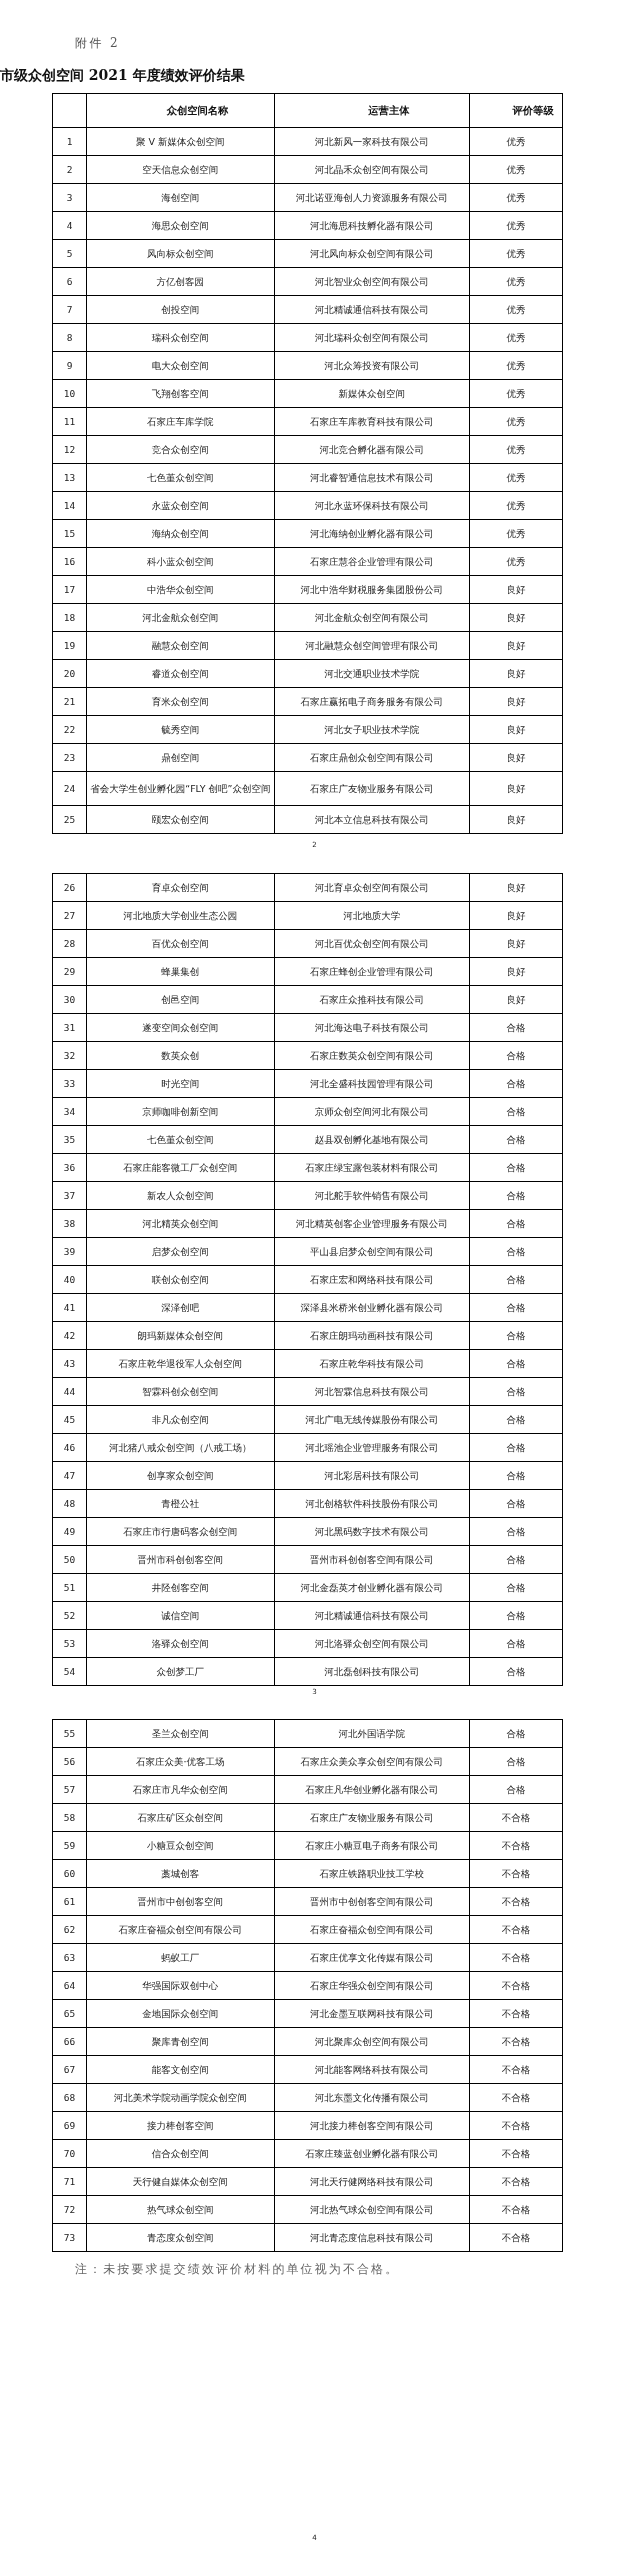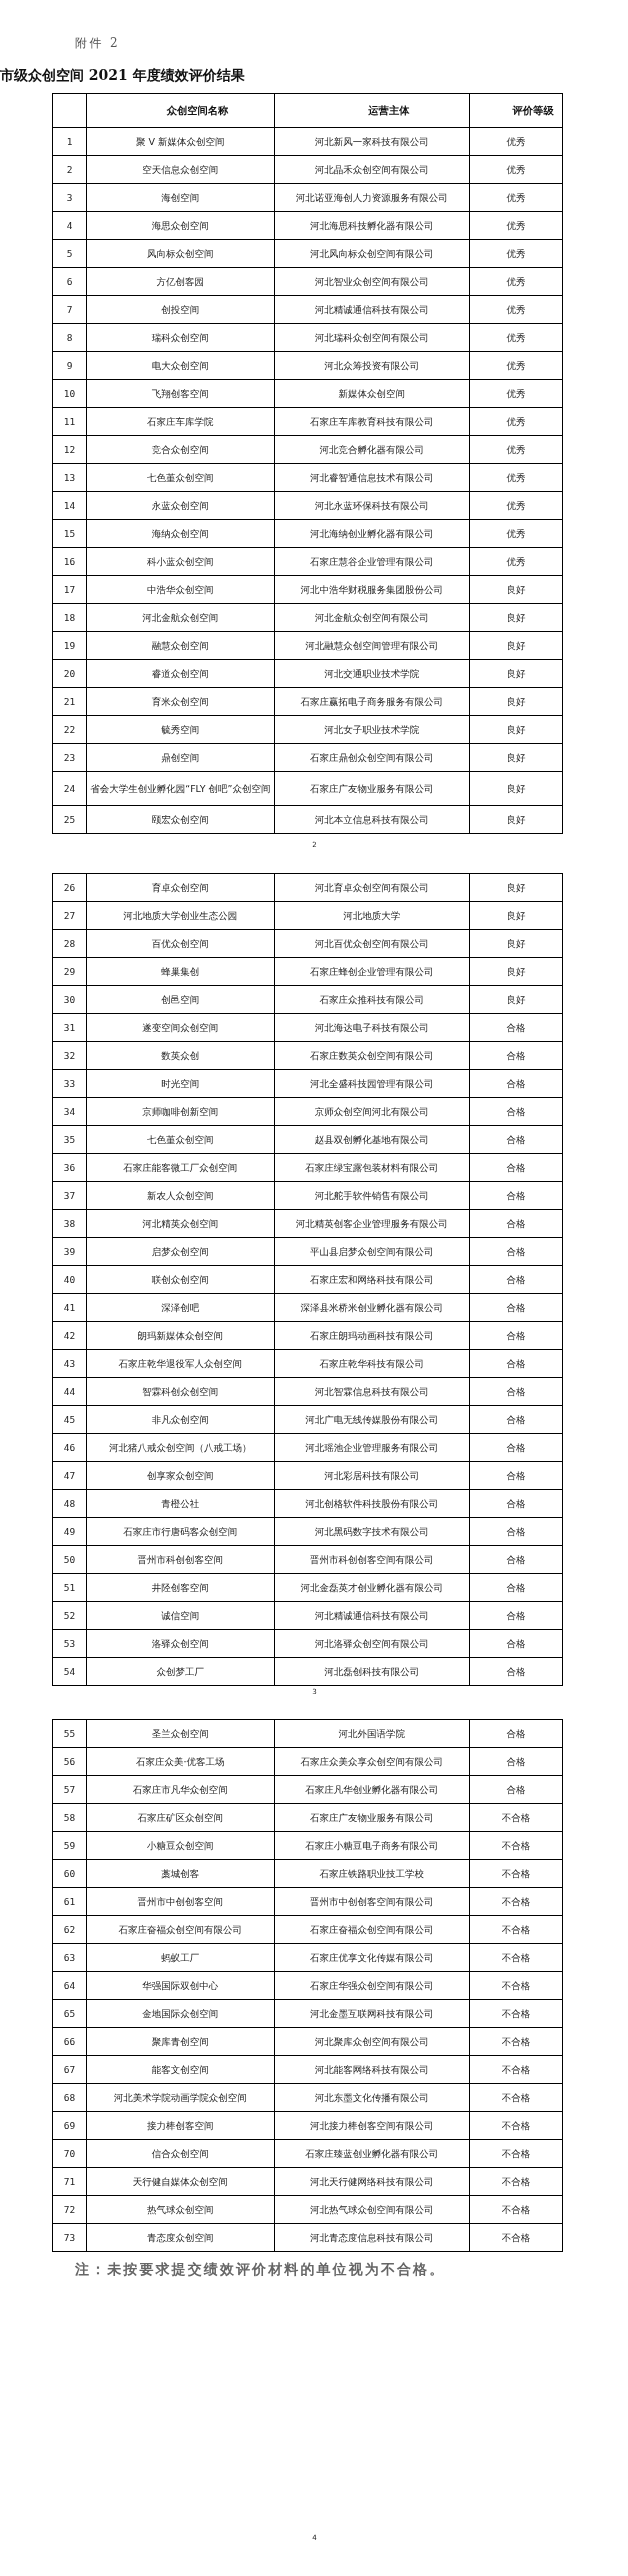--- a/index.html
+++ b/index.html
@@ -11,21 +11,21 @@
              font-family: "DejaVu Serif", "Liberation Serif", serif; font-weight: bold; font-size: 14px; color: #111; }
     table.grid { position: absolute; left: 52px; width: 511px; border-collapse: collapse; table-layout: fixed; }
     table.grid td, table.grid th { border: 0.8px solid #000; text-align: center; vertical-align: middle;
              padding: 0 1.6px; font-size: 9.5px; line-height: 11px; color: #222; overflow: hidden; }
     table.grid th { font-weight: bold; font-size: 10.3px; height: 33px; color: #111; padding-left: 36px; }
     table.grid td { height: 27px; }
     table.grid tr.tall td { height: 33px; }
     .c-no { width: 27px; } .c-name { width: 149px; } .c-op { width: 155px; } .c-grade { width: 74px; }
     td.no { font-family: "DejaVu Sans Mono", "Liberation Mono", monospace; font-size: 9px; }
     .pagenum { position: absolute; left: 0; width: 629px; text-align: center; font-size: 7.1px; color: #222; }
-    .note { position: absolute; left: 75px; top: 2261px; font-size: 14px; color: #666; letter-spacing: 2.1px; font-weight: bold; }
+    .note { position: absolute; left: 75px; top: 2261px; font-size: 12px; color: #666; letter-spacing: 2.1px; }
   </style>
 </head>
 <body>
 
 <div class="attachment">附件 2</div>
 <div class="title">市级众创空间 2021 年度绩效评价结果</div>
 
 <table class="grid" id="t1" style="top:93px;">
   <colgroup>
       <col class="c-no">

